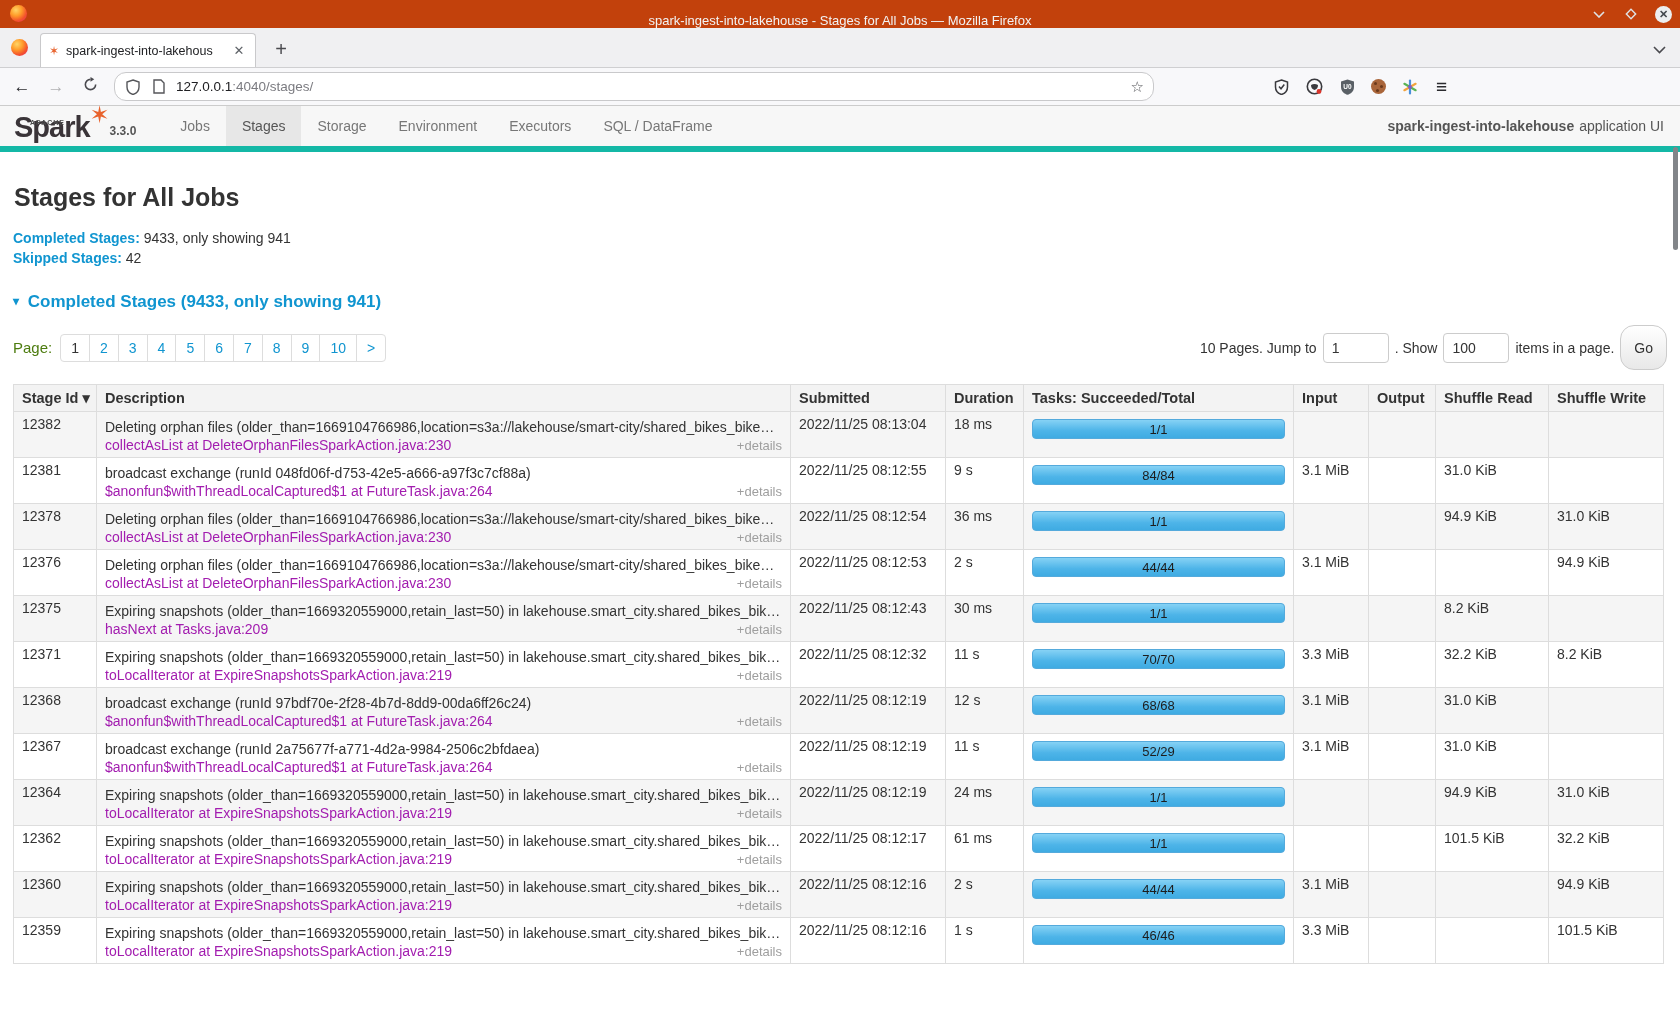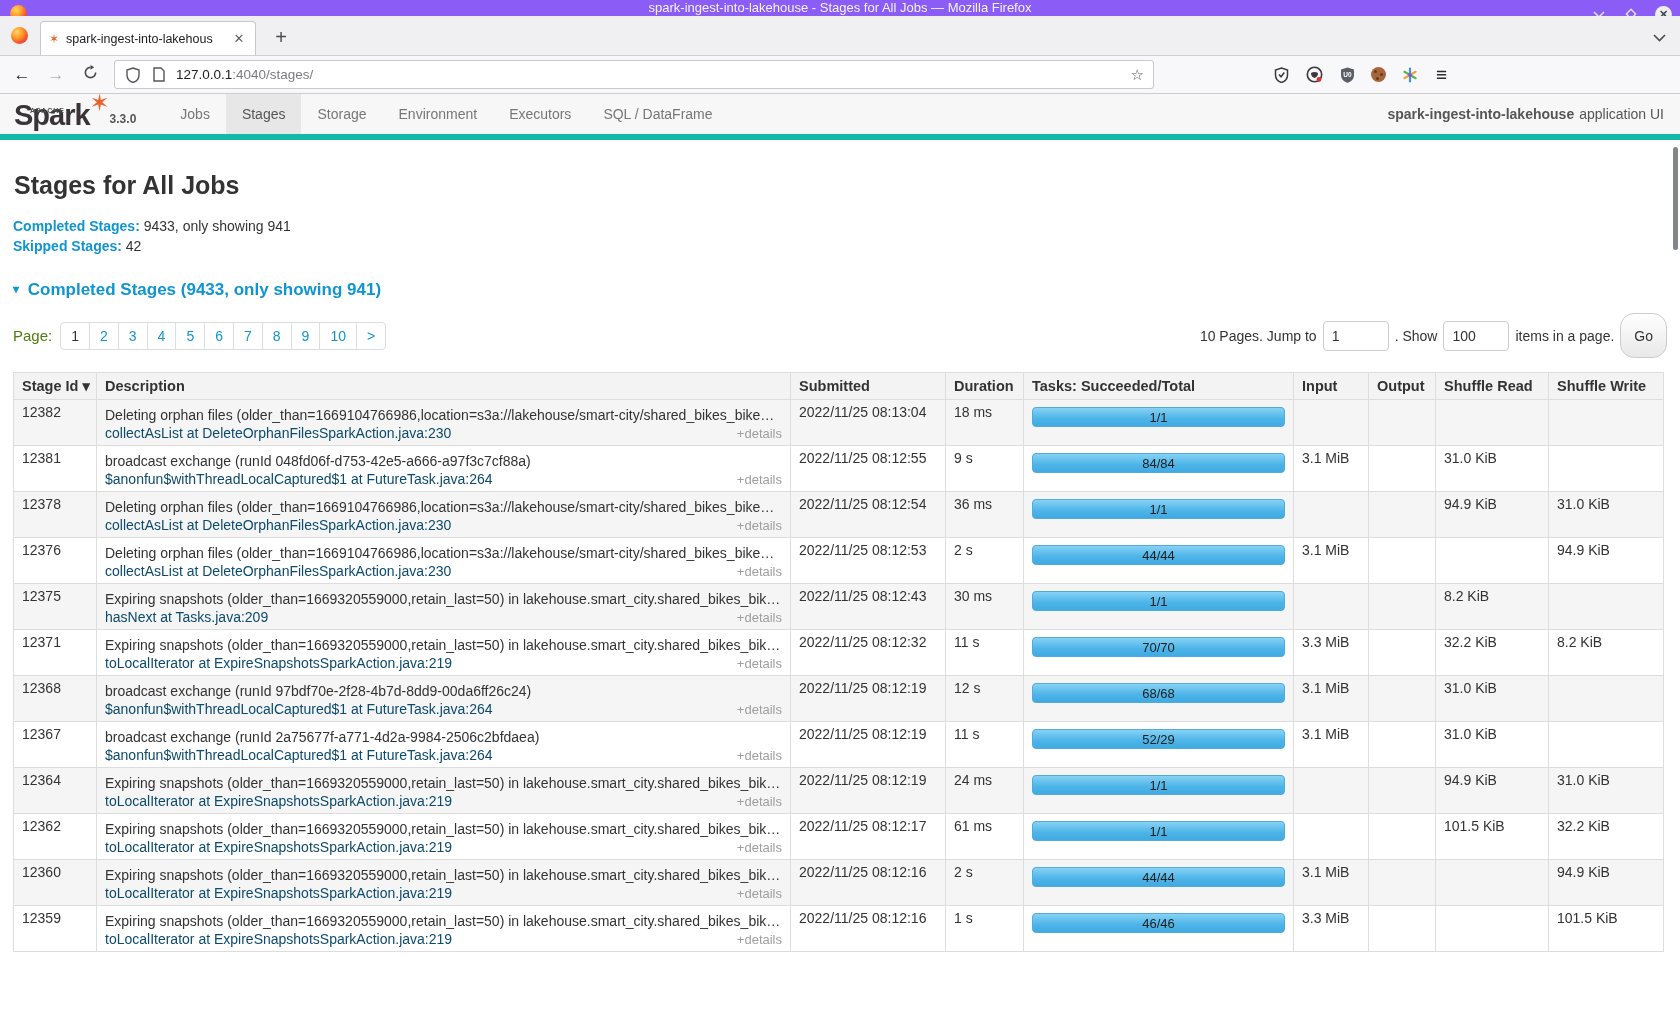--- a/index.html
+++ b/index.html
@@ -1,20 +1,20 @@
 <!DOCTYPE html>
 <html><head>
 <meta charset="utf-8">
 <style>
   * { margin:0; padding:0; box-sizing:border-box; }
   html,body { width:1680px; height:1012px; overflow:hidden;
     font-family:"Liberation Sans", sans-serif; background:#fff; }
 
   
-  .titlebar { height:16px; background:#8b5cf6; display:flex; align-items:flex-start;
+  .titlebar { height:28px; background:#c2410c; display:flex; align-items:flex-end;
     color:#f2f3f4; font-size:13px; position:relative; }
   .fx-logo { width:17px; height:17px; border-radius:50%;
     background:radial-gradient(circle at 35% 30%, #ffd567 0%, #ff9d2a 35%, #f4542c 65%, #e3216b 100%); }
   .titlebar .fx-logo { position:absolute; left:10px; top:5px; }
   .titlebar-text { flex:1; text-align:center; }
   .win-controls { position:absolute; right:8px; top:0; height:28px; display:flex; align-items:center; gap:16px; }
   .win-btn { width:16px; height:16px; display:flex; align-items:center; justify-content:center; color:#dfe2e5; }
   .win-btn svg { display:block; }
   .win-close { width:17px; height:17px; background:#eceef0; border-radius:50%; color:#43484e;
     font-size:11px; font-weight:bold; line-height:17px; text-align:center; }
@@ -29,21 +29,21 @@
   .tab-close { color:#5f6368; font-size:13px; width:16px; text-align:center; }
   .tab-favicon { color:#e8622c; font-size:12px; }
   .newtab-btn { font-size:20px; color:#4a4a4f; margin:0 0 6px 12px; width:26px; text-align:center; }
   .tab-overflow { position:absolute; right:14px; top:12px; color:#4a4a4f; }
 
   .toolbar { height:38px; background:#f8f8fa; border-bottom:1px solid #cccccc;
     display:flex; align-items:center; padding:0 8px; gap:6px; }
   .nav-arrow { font-size:17px; width:28px; text-align:center; color:#2a2a2e; }
   .nav-arrow.disabled { color:#b1b1b3; }
   .reload { width:28px; text-align:center; }
-  .urlbar { width:1040px; height:29px; background:#fff; border:1px solid #c9c9cb; border-radius:3px;
+  .urlbar { width:1040px; height:29px; background:#fff; border:1px solid #c9c9cb; border-radius:12px;
     display:flex; align-items:center; padding:0 9px; gap:8px; margin-left:4px; }
   .url-text { flex:1; font-size:13.5px; color:#202023; }
   .url-suffix { color:#7b7b80; }
   .url-star { color:#55565a; font-size:15px; }
   .ext-icons { display:flex; align-items:center; gap:15px; margin-left:112px; }
   .icon-16 { width:18px; height:18px; display:flex; align-items:center; justify-content:center; }
   .cookie { width:15px; height:15px; border-radius:50%; background:#a9653a; position:relative; }
   .cookie:before { content:""; position:absolute; left:3px; top:3px; width:3px; height:3px;
     border-radius:50%; background:#6b3a1c; box-shadow:6px 3px 0 #6b3a1c, 2px 7px 0 #6b3a1c; }
   .hamburger { font-size:19px; color:#2a2a2e; margin-left:2px; }
@@ -98,21 +98,21 @@
   table.stages { border-collapse:collapse; table-layout:fixed; width:1650px; margin-top:14px;
     font-size:14px; color:#333; }
   table.stages th, table.stages td { border:1px solid #ddd; padding:4px 8px; vertical-align:top;
     text-align:left; overflow:hidden; }
   table.stages thead th { background:#f3f3f3; font-weight:bold; font-size:14.5px; padding:5px 8px;
     white-space:nowrap; }
   table.stages tbody tr:nth-child(odd) { background:#f5f5f5; }
   td.c-id { padding-top:8px; }
   .desc-line1 { white-space:nowrap; overflow:hidden; text-overflow:ellipsis; padding-top:3px; }
   .desc-line2 { display:flex; align-items:baseline; margin-top:2px; }
-  .desc-link { color:#0c4a6e; text-decoration:none; white-space:nowrap; overflow:hidden; }
+  .desc-link { color:#a21caf; text-decoration:none; white-space:nowrap; overflow:hidden; }
   .details-toggle { margin-left:auto; color:#9e9e9e; font-size:13px; cursor:pointer; padding-left:8px; }
   td.c-sub, td.c-dur { padding-top:8px; white-space:nowrap; }
   td.c-val { padding-top:8px; white-space:nowrap; }
   .progress { height:20px; margin-top:3px; border:1px solid #54aadc; border-radius:4px;
     background:linear-gradient(#86d2f5, #4db4e8 60%, #3fabe2); position:relative; }
   .progress .ptext { position:absolute; inset:0; text-align:center; line-height:19px;
     font-size:13px; color:#1d1d1d; }
 </style>
 </head>
 <body>

